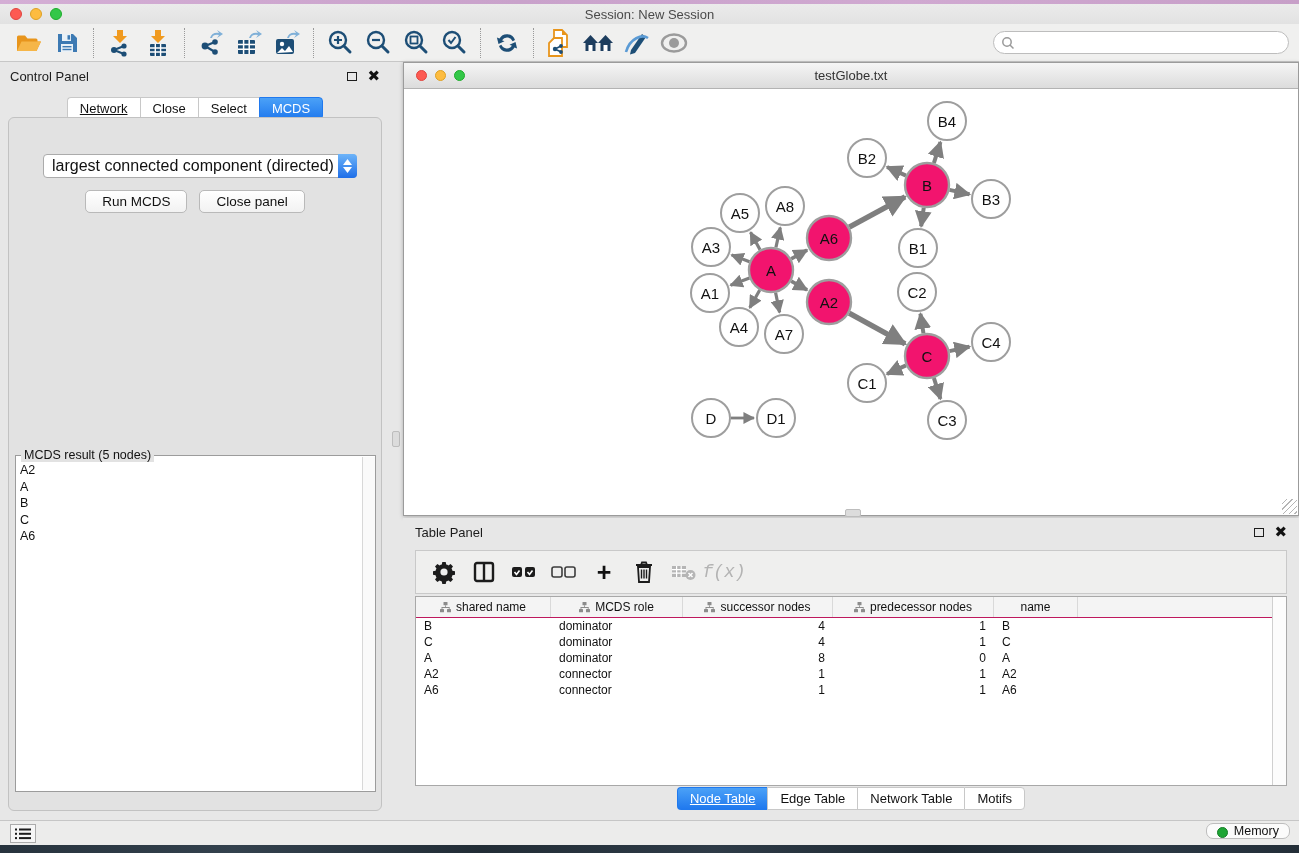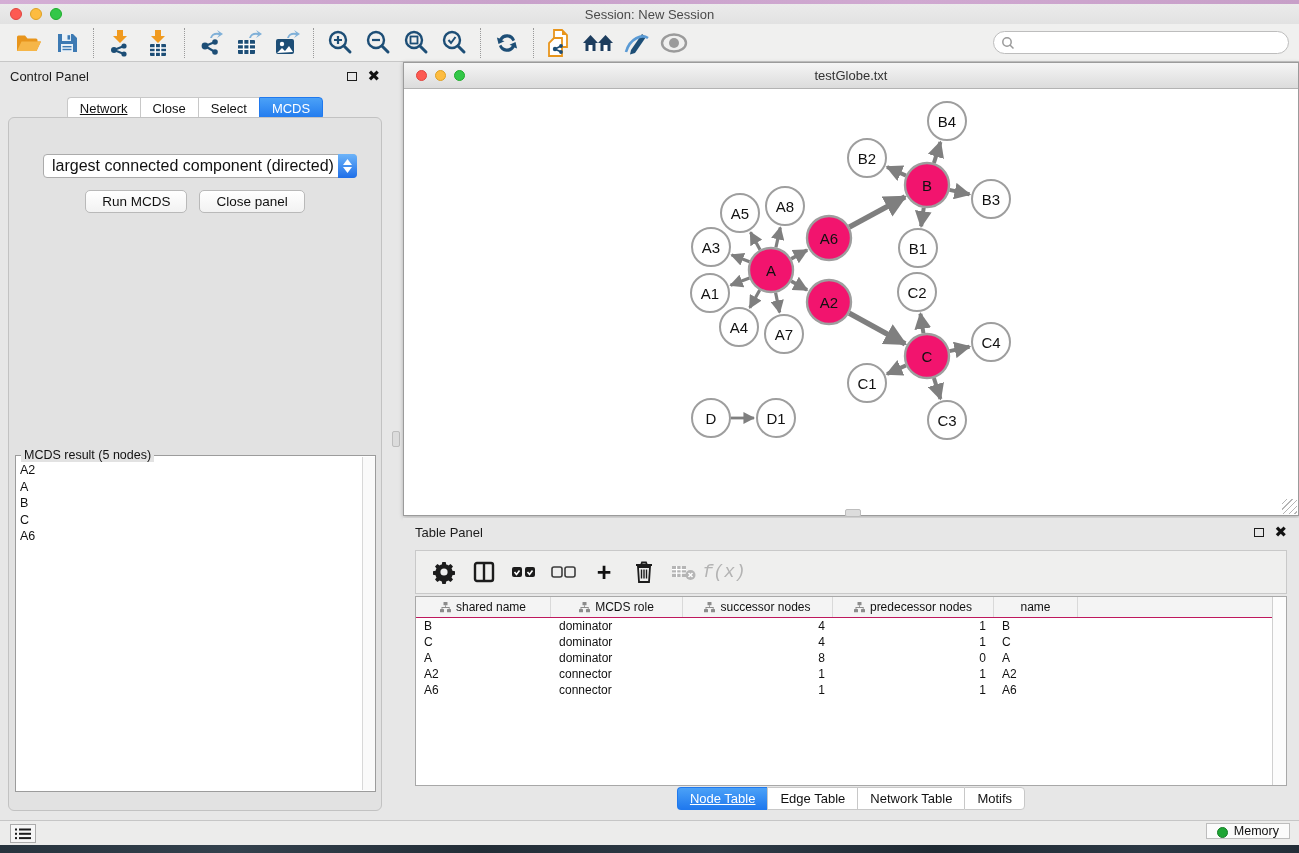--- a/index.html
+++ b/index.html
@@ -101,21 +101,21 @@
   .dt-cell.num { text-align:right; }
 
   .tp-tabs { position:absolute; bottom:10px; left:0; width:100%; display:flex; justify-content:center; }
 
   
   .statusbar { position:absolute; top:820px; left:0; width:1299px; height:25px;
     background:#ececeb; border-top:1px solid #c6c6c6; }
   .list-btn { position:absolute; left:10px; top:3px; width:26px; height:19px; background:#f6f6f6;
     border:1px solid #ababab; display:flex; align-items:center; justify-content:center; }
   .memory-btn { position:absolute; right:9px; top:2px; height:16px; background:#fbfbfb;
-    border:1px solid #bdbdbd; border-radius:0; display:flex; align-items:flex-end; gap:6px; padding:0 10px; }
+    border:1px solid #bdbdbd; border-radius:7px; display:flex; align-items:flex-end; gap:6px; padding:0 10px; }
   .memory-dot { width:11px; height:11px; border-radius:50%; background:#1ea535; border:1px solid #157d27; }
   .memory-btn span.lbl { font-size:12.5px; color:#111; }
   .wallpaper-bottom { position:absolute; top:845px; left:0; width:1299px; height:8px;
     background:linear-gradient(90deg,#27333d,#33414d 18%,#222d36 37%,#2e3b47 55%,#1f2a33 72%,#2b3844 88%,#232e38); }
 </style>
 </head>
 <body>
 
 <div class="wallpaper-top"></div>
 

